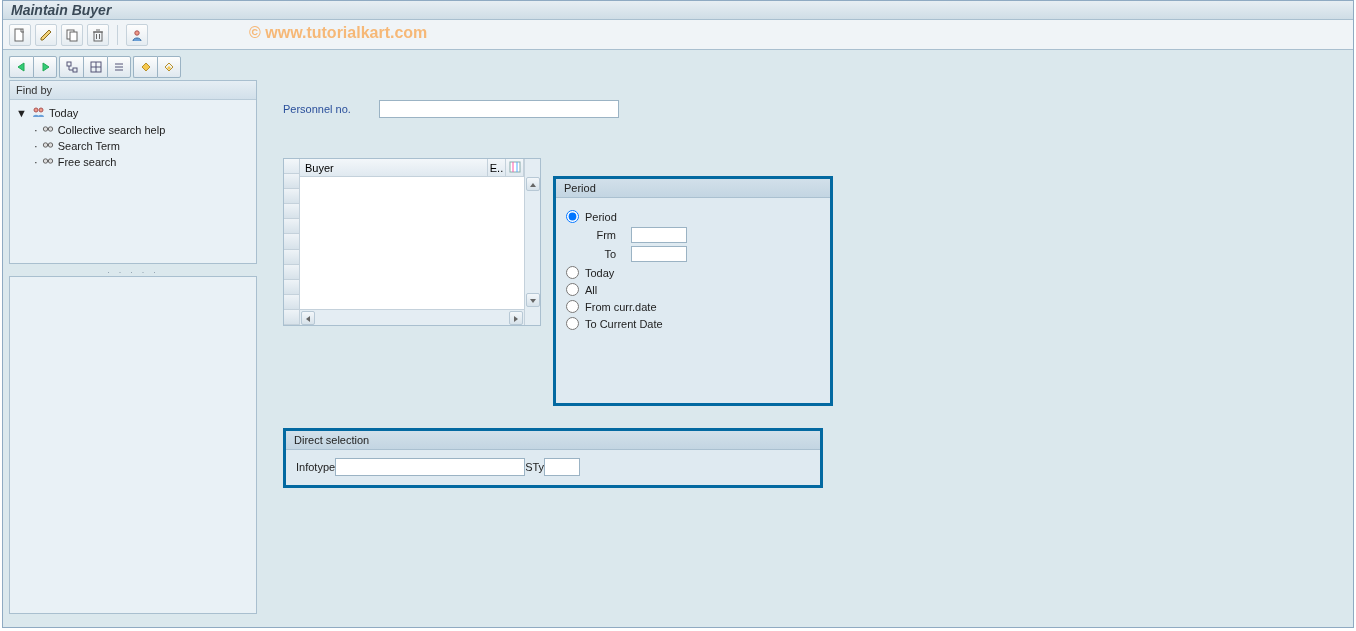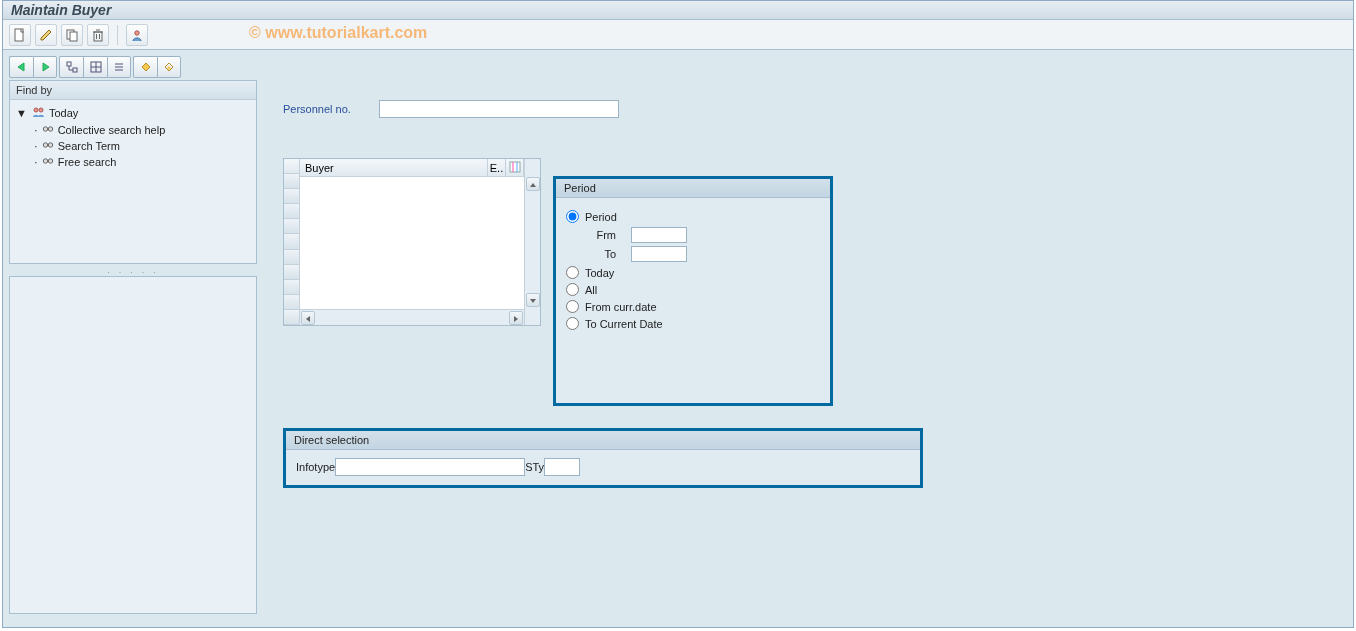--- a/index.html
+++ b/index.html
@@ -57,21 +57,21 @@
   .group-box { border: 3px solid #0369a1; background: #dfeaf1; }
   .group-title { background: linear-gradient(to bottom, #d2e0ea, #c3d5e2); border-bottom: 1px solid #aac0d0; font-size: 11px; padding: 3px 8px; color: #222; }
   .group-body { padding: 8px 10px; font-size: 11px; color: #222; }
   .period-panel { width: 280px; height: 230px; margin-top: 18px; }
   .radio-row { display: flex; align-items: center; gap: 6px; margin: 4px 0; }
   .radio-row input[type="radio"] { cursor: pointer; }
   .sub-row { display: flex; align-items: center; gap: 15px; margin: 3px 0 3px 22px; }
   .sub-row label { width: 28px; text-align: right; font-size: 11px; }
   .sub-row input { width: 56px; height: 16px; border: 1px solid #9bb3c4; background: #fff; font-size: 11px; padding: 0 2px; }
   
-  .direct-panel { width: 640px; height: 60px; margin-top: 22px; }
+  .direct-panel { width: 540px; height: 60px; margin-top: 22px; }
   .direct-body { display: flex; align-items: center; }
   .direct-body label { font-size: 11px; }
   .infotype-input { width: 190px; height: 18px; border: 1px solid #9bb3c4; background: #fff; font-size: 11px; padding: 1px 3px; }
   .sty-input { width: 36px; height: 18px; border: 1px solid #9bb3c4; background: #fff; font-size: 11px; padding: 1px 3px; }
   
   .splitter-dots { text-align: center; font-size: 9px; color: #8a9bab; letter-spacing: 3px; line-height: 8px; }
 </style>
 </head>
 <body>
 

